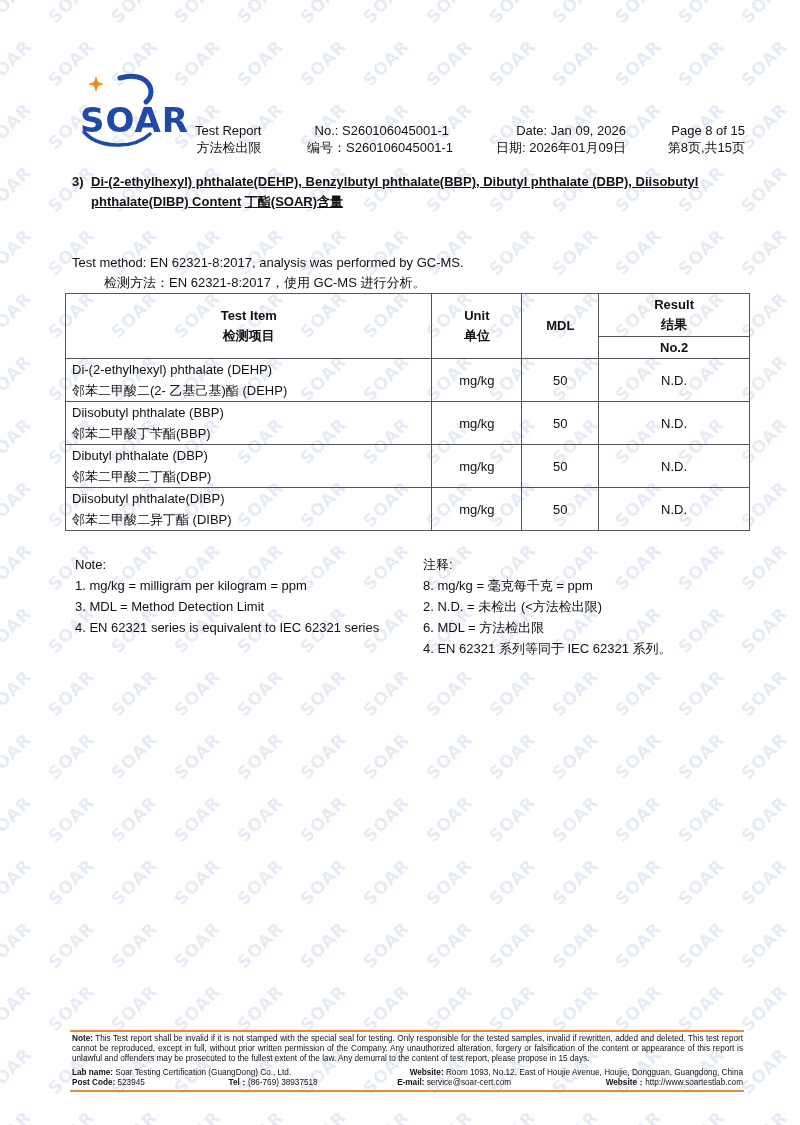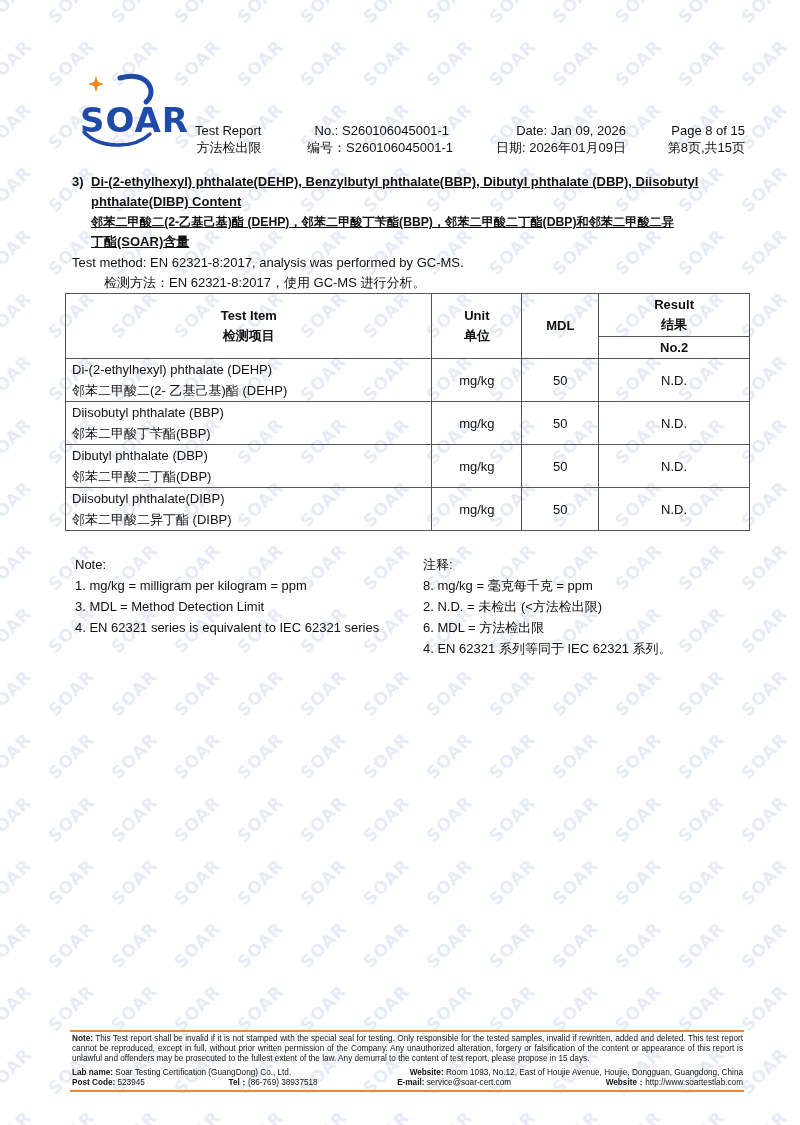--- a/index.html
+++ b/index.html
@@ -341,21 +341,20 @@
   <div class="hdr" style="left:655px; top:122px; text-align:right; width:90px;">
     <div>Page 8 of 15</div>
     <div>第8页,共15页</div>
   </div>
 
   <div class="sec-title">
     <span class="num">3)</span>
     <div class="body">
       <div class="u">Di-(2-ethylhexyl) phthalate(DEHP), Benzylbutyl phthalate(BBP), Dibutyl phthalate (DBP), Diisobutyl</div>
       <div class="u" style="display:inline-block;">phthalate(DIBP) Content</div>
-      <div class="u" style="font-size:12.2px;">邻苯二甲酸二(2-乙基己基)酯 (DEHP)，邻苯二甲酸丁苄酯(BBP)，邻苯二甲酸二丁酯(DBP)和邻苯二甲酸二异</div>
       <div class="u" style="display:inline-block;">丁酯(SOAR)含量</div>
     </div>
   </div>
 
   <div class="method" style="top:254px;">Test method: EN 62321-8:2017, analysis was performed by GC-MS.</div>
   <div class="method" style="top:274px;margin-left:32px;">检测方法：EN 62321-8:2017，使用 GC-MS 进行分析。</div>
 
   <table class="res">
     <colgroup>
       <col style="width:367px">

